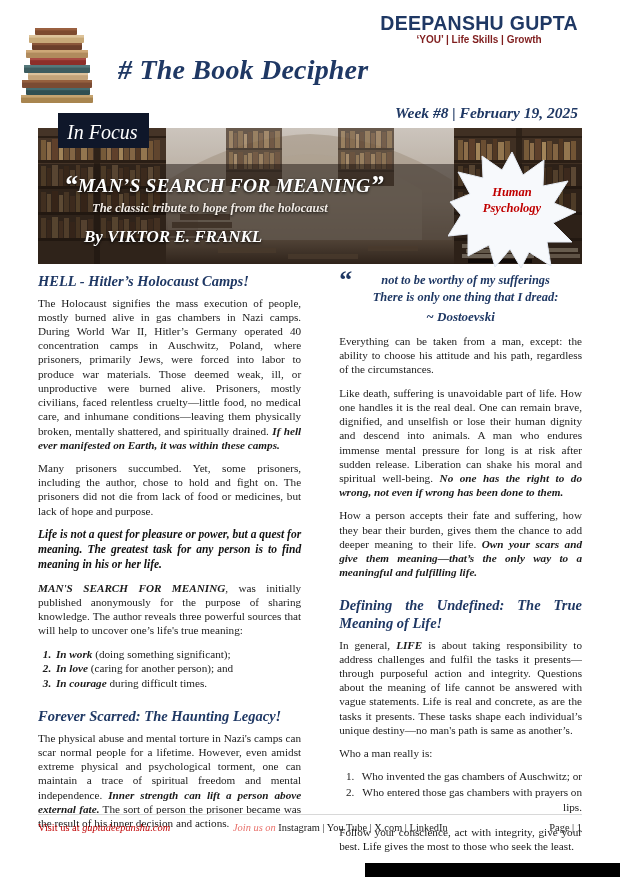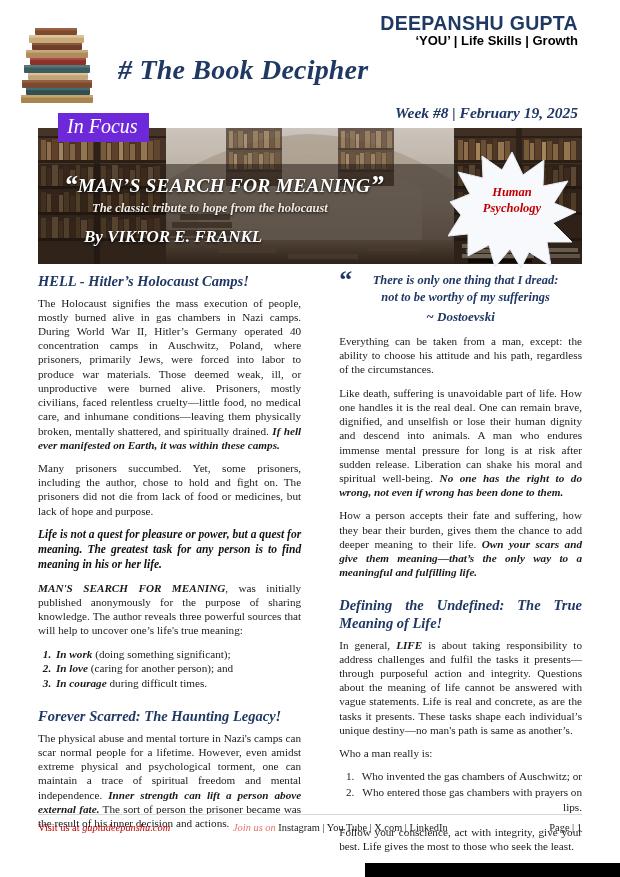--- a/index.html
+++ b/index.html
@@ -15,22 +15,22 @@
   .masthead { position: relative; height: 110px; }
   .booklogo { position: absolute; left: 17px; top: 22px; width: 82px; height: 86px; }
   .brand-block { position: absolute; right: 14px; top: 13px; text-align: right; }
   .brand-name {
     font-family: "Liberation Sans", sans-serif;
     font-size: 19.5px; font-weight: bold; color: #1F3864;
     letter-spacing: .3px; line-height: 1.05;
   }
   .brand-tag {
     font-family: "Liberation Sans", sans-serif;
-    font-size: 13px; font-weight: bold; color: #000000;
-    letter-spacing: 0px; margin-top: 1px; line-height: 1.1;
+    font-size: 10px; font-weight: bold; color: #7f1d1d;
+    letter-spacing: 0px; margin-top: 1px; line-height: 1.1; text-align: center;
   }
   .pub-title {
     position: absolute; left: 118px; top: 54px;
     font-family: "Liberation Serif", serif;
     font-size: 28px; font-style: italic; font-weight: bold;
     color: #1F3864; letter-spacing: .2px;
   }
   .issue-line {
     position: absolute; right: 14px; top: 104px;
     font-family: "Liberation Serif", serif;
@@ -66,23 +66,23 @@
     white-space: nowrap;
   }
   .bk-author {
     position: absolute; left: 46px; top: 63px;
     font-size: 17px; font-style: italic; font-weight: bold;
     color: #ffffff; text-shadow: 0 1px 3px rgba(0,0,0,.9);
     white-space: nowrap;
   }
   .infocus {
     position: absolute; left: 58px; top: 113px;
-    background: #6d28d9; color: #fff;
+    background: #0f172a; color: #fff;
     font-size: 20px; font-style: italic;
-    padding: 1px 11px 3px 9px;
+    padding: 7px 11px 3px 9px;
     z-index: 6; line-height: 1.25;
   }
   .starburst {
     position: absolute; left: 448px; top: 150px;
     width: 128px; height: 118px; z-index: 5;
   }
   .sb-label {
     position: absolute; left: 448px; top: 185px; width: 128px;
     text-align: center; z-index: 6;
     color: #C00000; font-size: 12.5px; font-style: italic;
@@ -505,22 +505,22 @@
       <h2 class="sec spaced">Forever Scarred: The Haunting Legacy!</h2>
 
       <p class="body"><span>The physical abuse and mental torture in Nazi's camps can scar normal people for a lifetime. However, even amidst extreme physical and psychological torment, one can maintain a trace of spiritual freedom and mental independence. </span><span class="bi">Inner strength can lift a person above external fate.</span><span> The sort of person the prisoner became was the result of his inner decision and actions.</span></p>
     </div>
 
     <div class="col right">
 
       <div class="quote-wrap">
         <span class="qmark">“</span>
         <div class="quote-text">
+          <div>not to be worthy of my sufferings</div>
           <div>There is only one thing that I dread:</div>
-          <div>not to be worthy of my sufferings</div>
         </div>
         <div class="quote-attr">~ Dostoevski</div>
       </div>
 
       <p class="body">Everything can be taken from a man, except: the ability to choose his attitude and his path, regardless of the circumstances.</p>
 
       <p class="body"><span>Like death, suffering is unavoidable part of life. How one handles it is the real deal. One can remain brave, dignified, and unselfish or lose their human dignity and descend into animals. A man who endures immense mental pressure for long is at risk after sudden release. Liberation can shake his moral and spiritual well-being. </span><span class="bi">No one has the right to do wrong, not even if wrong has been done to them.</span></p>
 
       <p class="body"><span>How a person accepts their fate and suffering, how they bear their burden, gives them the chance to add deeper meaning to their life. </span><span class="bi">Own your scars and give them meaning—that’s the only way to a meaningful and fulfilling life.</span></p>
 

